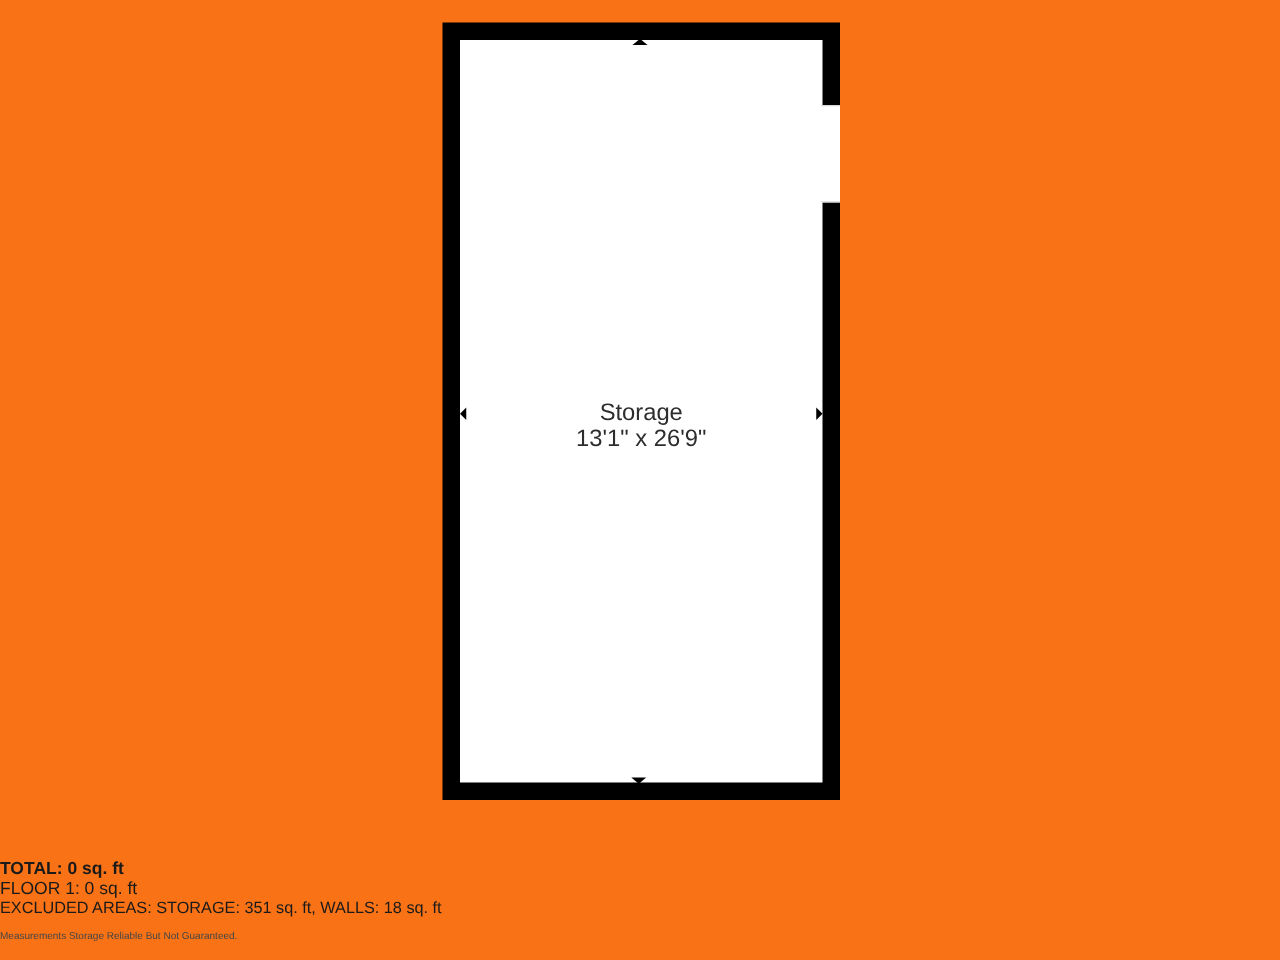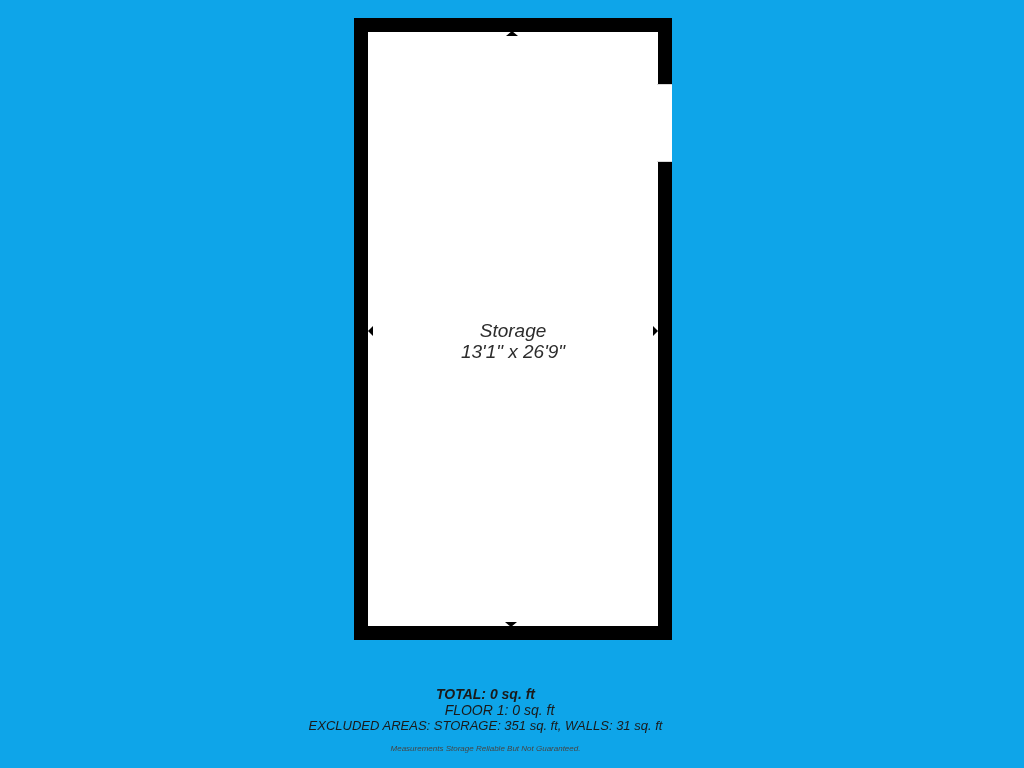--- a/index.html
+++ b/index.html
@@ -5,23 +5,22 @@
   html, body {
     margin: 0;
     padding: 0;
     background: #ffffff;
     font-family: "Liberation Sans", sans-serif;
   }
   .page {
     position: relative;
     width: 1024px;
     height: 768px;
-    background: #0ea5e9;
+    background: #f97316;
     overflow: hidden;
-    font-style: italic;
   }
   
   .plan {
     position: absolute;
     left: 354px;
     top: 18px;
     width: 318px;
     height: 622px;
     background: #000000;
   }
@@ -88,33 +87,30 @@
     border-top: 5px solid transparent;
     border-bottom: 5px solid transparent;
     border-left: 5px solid #000000;
   }
   
   .summary {
     position: absolute;
     left: 0;
     top: 687px;
     width: 943px;
-    text-align: center;
     color: #1a1a1a;
-    padding-left: 14px;
   }
   .summary .total {
     font-size: 14px;
     line-height: 15.5px;
     font-weight: bold;
   }
   .summary .floor {
     font-size: 14px;
     line-height: 15.5px;
-    margin-left: 28px;
   }
   .summary .excluded {
     font-size: 13px;
     line-height: 15.5px;
   }
   .summary .disclaimer {
     margin-top: 10px;
     font-size: 8px;
     line-height: 9px;
     color: #454545;
@@ -137,17 +133,17 @@
 
     <div class="arrow arrow-up"></div>
     <div class="arrow arrow-down"></div>
     <div class="arrow arrow-left"></div>
     <div class="arrow arrow-right"></div>
   </div>
 
   <div class="summary">
     <div class="total">TOTAL: 0 sq. ft</div>
     <div class="floor">FLOOR 1: 0 sq. ft</div>
-    <div class="excluded">EXCLUDED AREAS: STORAGE: 351 sq. ft, WALLS: 31 sq. ft</div>
+    <div class="excluded">EXCLUDED AREAS: STORAGE: 351 sq. ft, WALLS: 18 sq. ft</div>
     <div class="disclaimer">Measurements Storage Reliable But Not Guaranteed.</div>
   </div>
 
 </div>
 
 </body></html>

